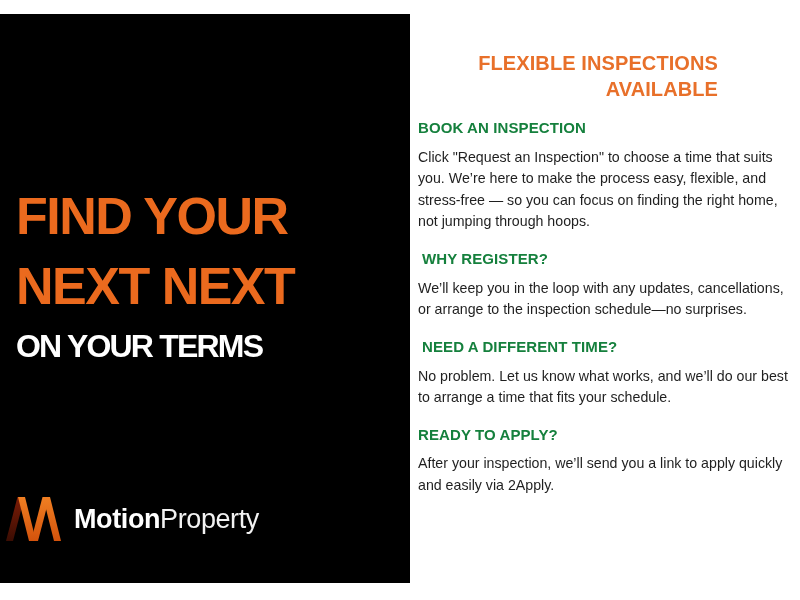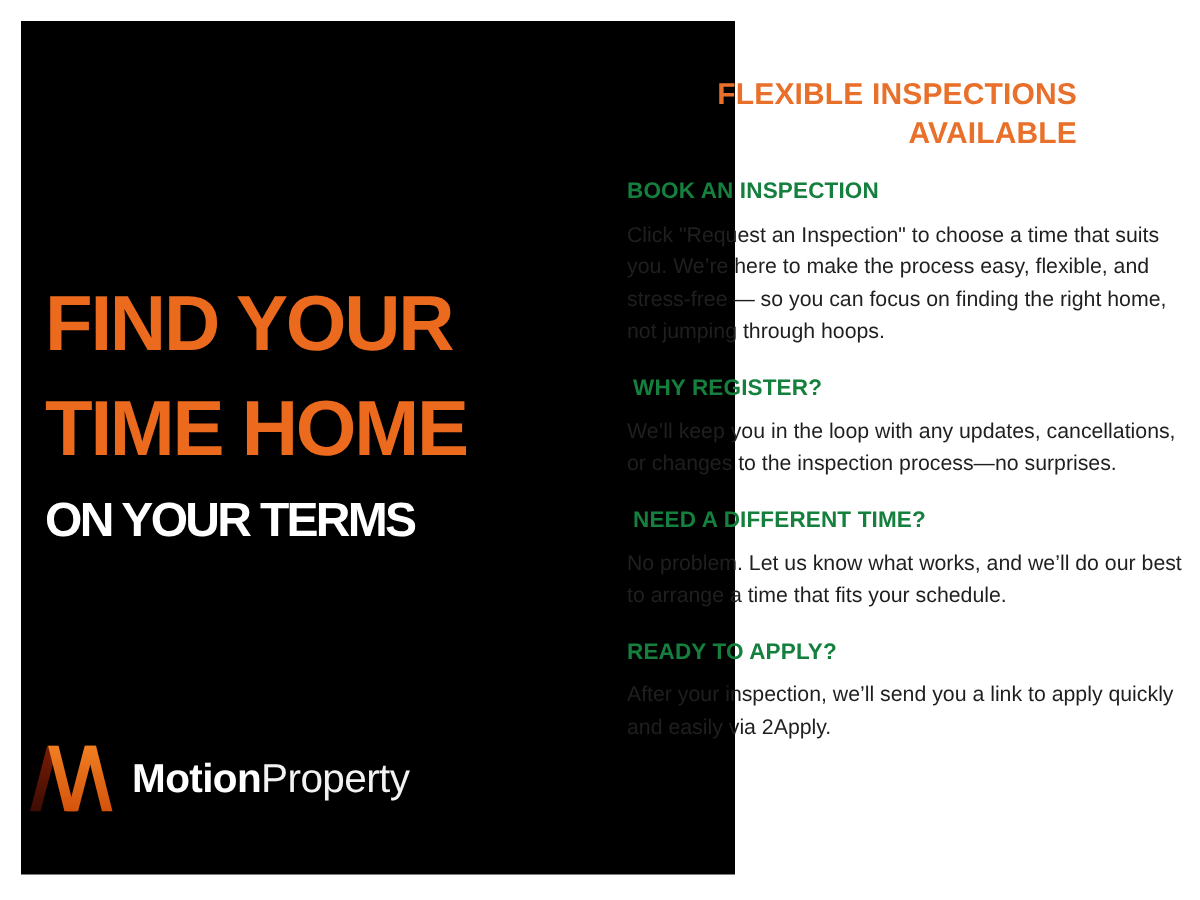--- a/index.html
+++ b/index.html
@@ -20,25 +20,24 @@
     width: 800px;
     height: 600px;
     background: #ffffff;
   }
 
   
   .hero-panel {
     position: absolute;
     left: 0;
     top: 14px;
-    width: 476px;
+    width: 410px;
     height: 569px;
     background: #000000;
     overflow: hidden;
-    margin-left: 14px;
   }
 
   .hero-headline {
     position: absolute;
     left: 16px;
     top: 176px;
     width: 372px;
   }
 
   .hero-line {
@@ -148,21 +147,21 @@
 </style>
 </head>
 <body>
 
 <div id="page">
 
   <div class="hero-panel">
 
     <div class="hero-headline">
       <span class="hero-line hero-line-1">FIND YOUR</span>
-      <span class="hero-line hero-line-2">TIME HOME</span>
+      <span class="hero-line hero-line-2">NEXT NEXT</span>
       <span class="hero-line hero-line-3">ON YOUR TERMS</span>
     </div>
 
     <div class="logo-block">
       <svg class="logo-mark" viewBox="0 0 56 44" xmlns="http://www.w3.org/2000/svg">
         <defs>
           <linearGradient id="gMaroon" x1="0" y1="0" x2="0" y2="1">
             <stop offset="0" stop-color="#7d1c06"></stop>
             <stop offset="1" stop-color="#3b0d03"></stop>
           </linearGradient>
@@ -191,21 +190,21 @@
 
     <h1 class="eyebrow-title">FLEXIBLE INSPECTIONS AVAILABLE</h1>
 
     <div class="section">
       <h2 class="section-heading">BOOK AN INSPECTION</h2>
       <p class="section-body">Click "Request an Inspection" to choose a time that suits you. We’re here to make the process easy, flexible, and stress-free — so you can focus on finding the right home, not jumping through hoops.</p>
     </div>
 
     <div class="section">
       <h2 class="section-heading indented">WHY REGISTER?</h2>
-      <p class="section-body">We’ll keep you in the loop with any updates, cancellations, or changes to the inspection process—no surprises.</p>
+      <p class="section-body">We’ll keep you in the loop with any updates, cancellations, or arrange to the inspection schedule—no surprises.</p>
     </div>
 
     <div class="section">
       <h2 class="section-heading indented">NEED A DIFFERENT TIME?</h2>
       <p class="section-body">No problem. Let us know what works, and we’ll do our best to arrange a time that fits your schedule.</p>
     </div>
 
     <div class="section">
       <h2 class="section-heading">READY TO APPLY?</h2>
       <p class="section-body">After your inspection, we’ll send you a link to apply quickly and easily via 2Apply.</p>

